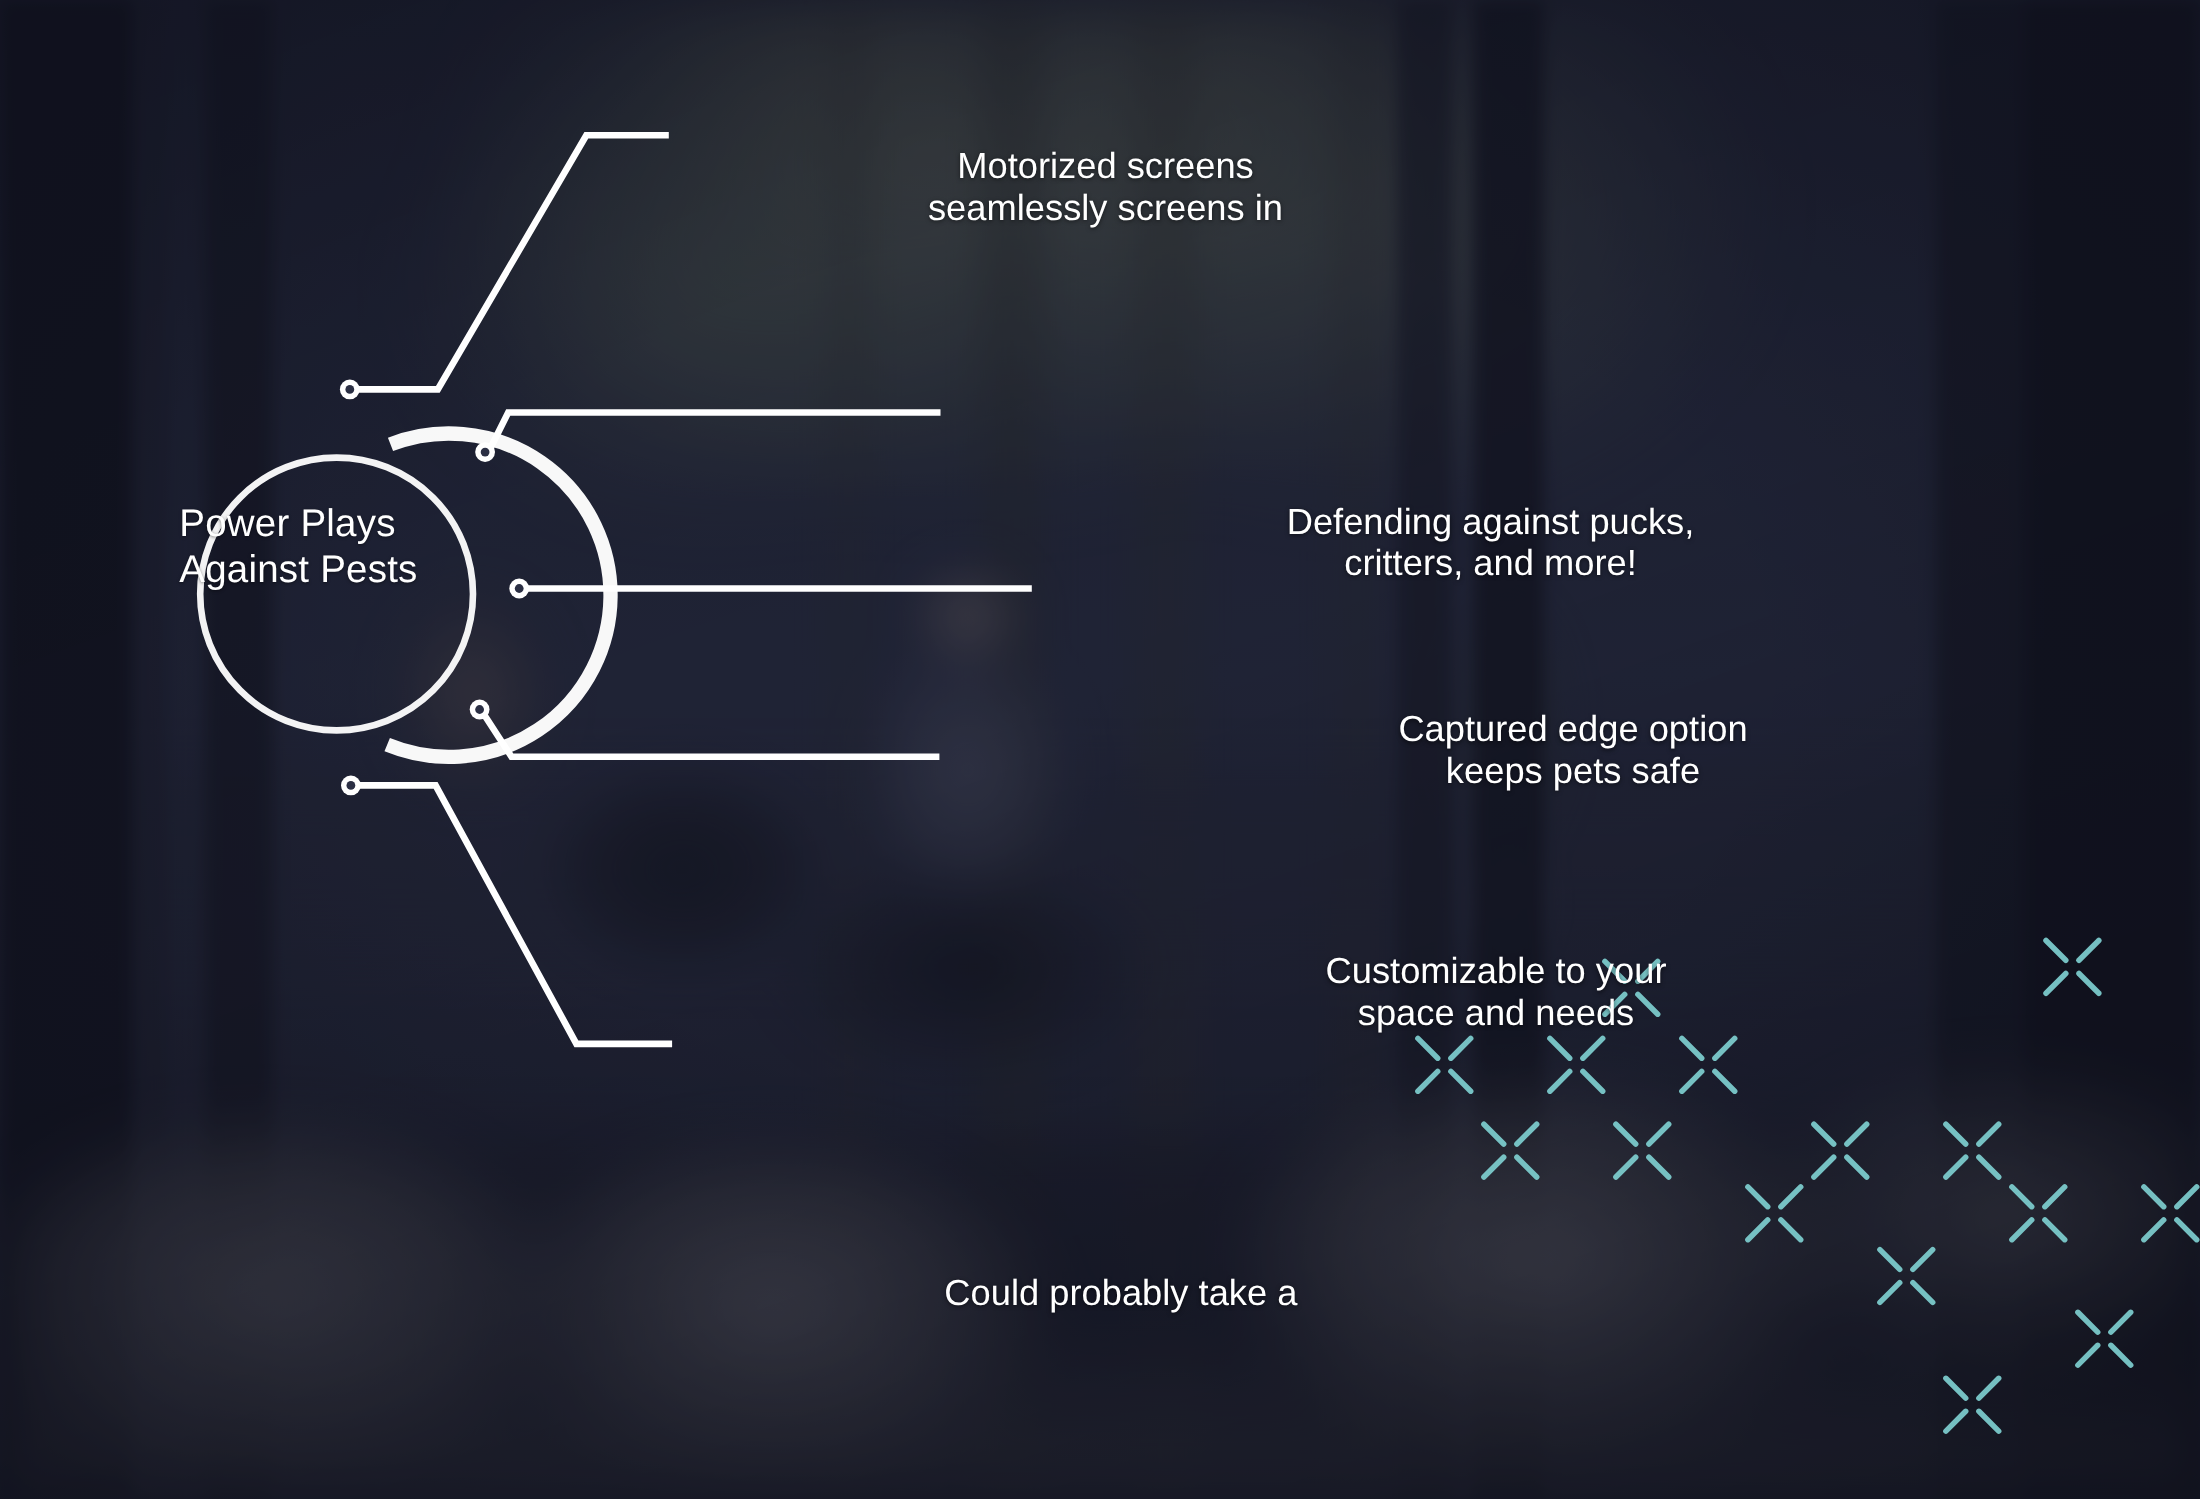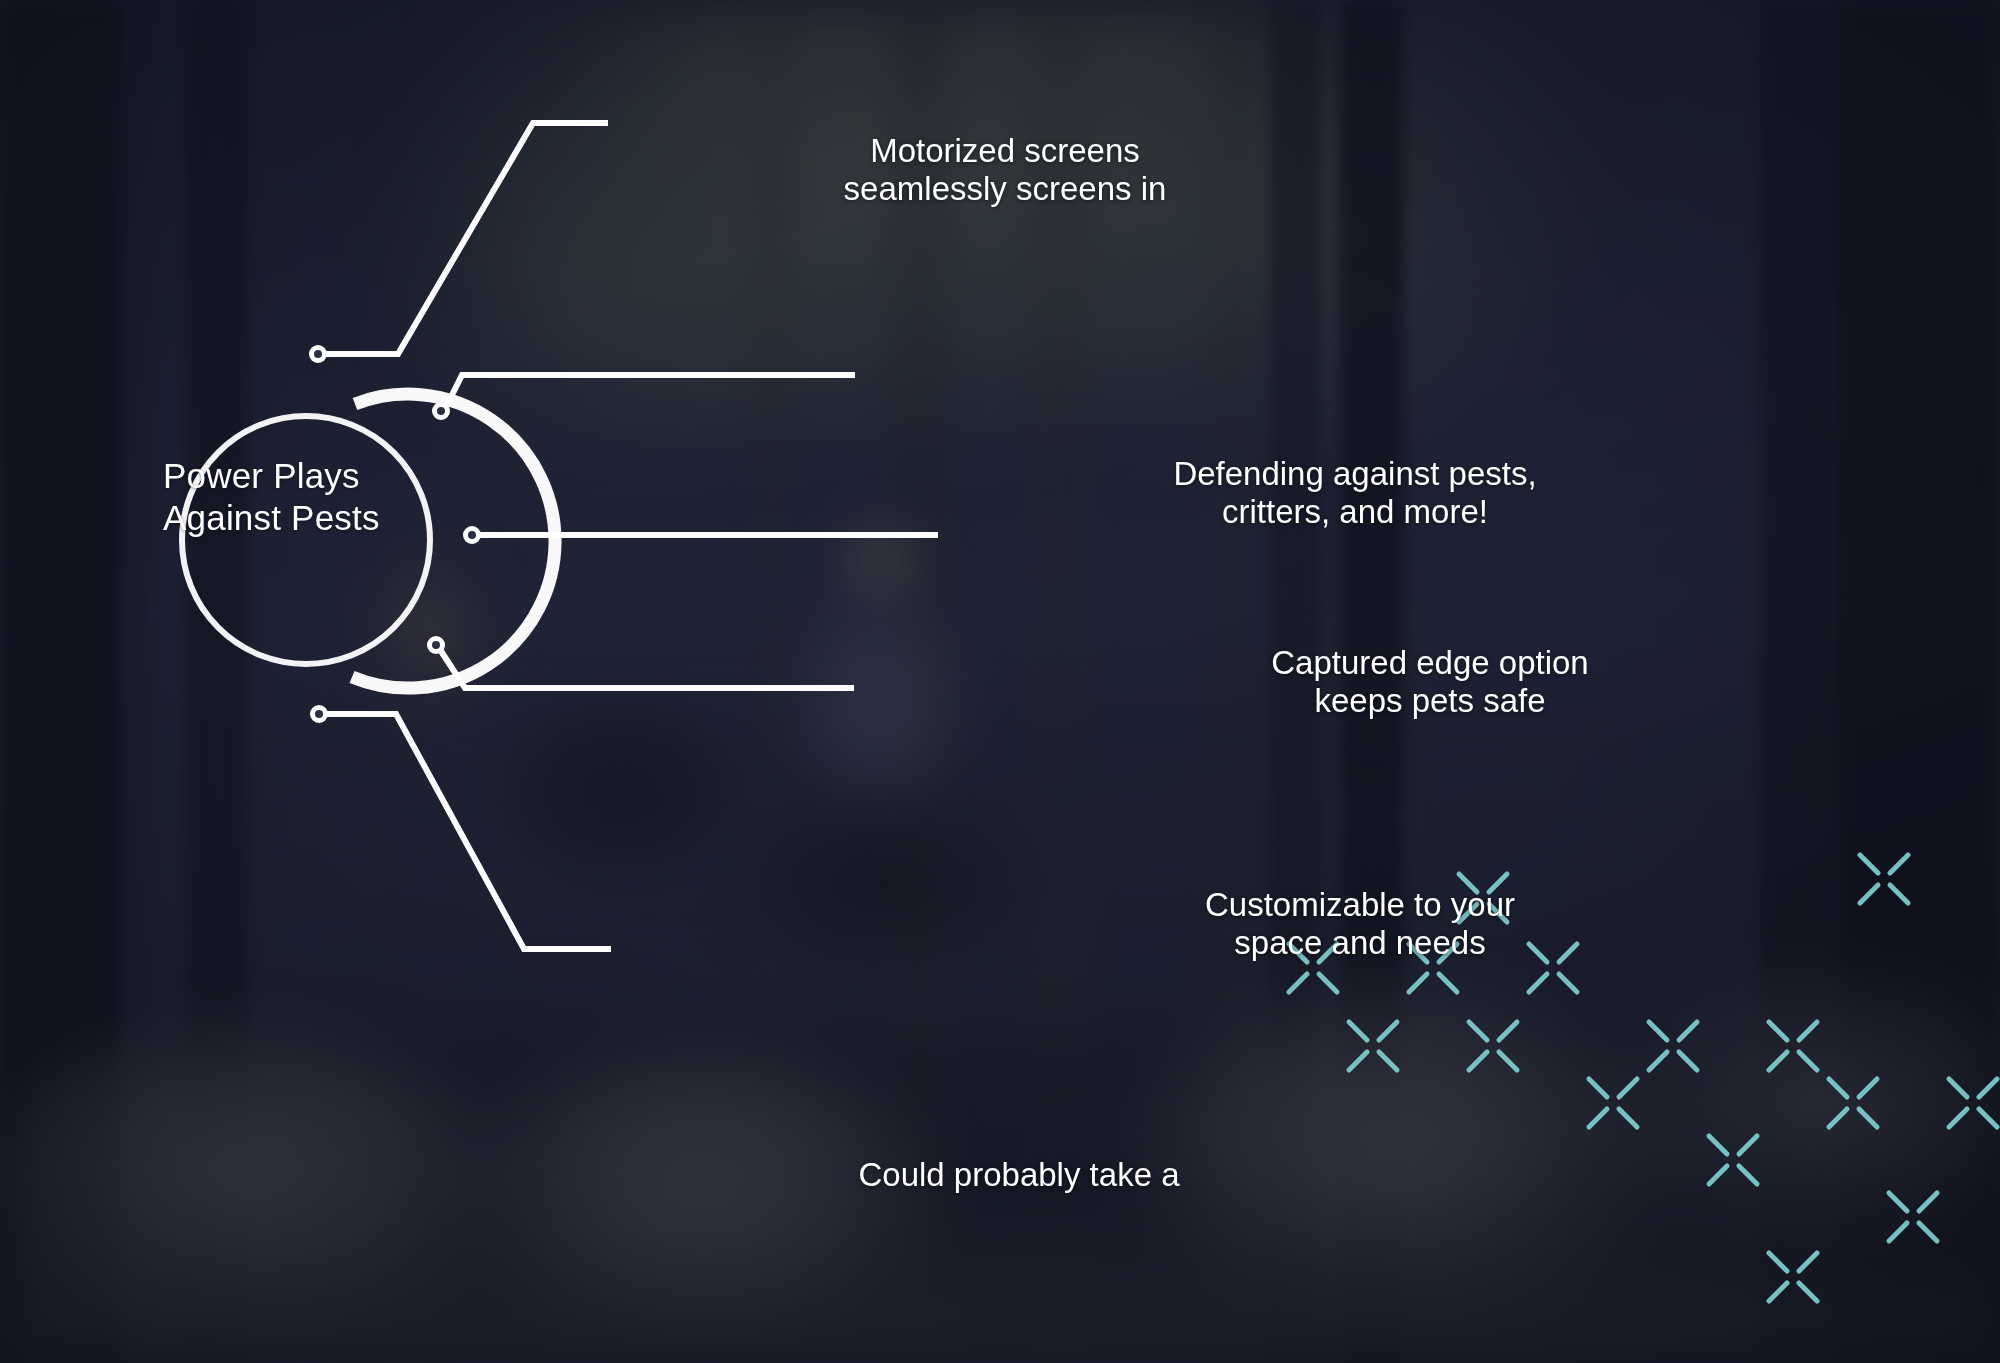--- a/index.html
+++ b/index.html
@@ -129,21 +129,21 @@
     font-size:33px;
     line-height:1.15;
     text-shadow:0 1px 4px rgba(0,0,0,.55);
     white-space:nowrap;
   }
   .callout .l{display:block;}
 
   #cal0{left:805px;top:132px;text-align:center;width:400px;}
   #cal1{left:1110px;top:455px;text-align:center;width:490px;}
   #cal2{left:1215px;top:644px;text-align:center;width:430px;}
-  #cal3{left:1145px;top:886px;text-align:center;width:430px;}
+  #cal3{left:1145px;top:864px;text-align:center;width:430px;}
   #cal4{left:799px;top:1156px;text-align:center;width:440px;}
 </style>
 </head>
 <body>
 
 <div id="stage">
 
   <div class="bg-layer bg-base"></div>
   <div class="bg-layer bg-window"></div>
   <div class="bg-layer bg-trunks"></div>
@@ -301,21 +301,21 @@
     <span class="l">Against</span>
     <span class="l">Pests</span>
   </div>
 
   <div class="callout" id="cal0">
     <span class="l">Motorized screens</span>
     <span class="l">seamlessly screens in</span>
   </div>
 
   <div class="callout" id="cal1">
-    <span class="l">Defending against pests,</span>
+    <span class="l">Defending against pucks,</span>
     <span class="l">critters, and more!</span>
   </div>
 
   <div class="callout" id="cal2">
     <span class="l">Captured edge option</span>
     <span class="l">keeps pets safe</span>
   </div>
 
   <div class="callout" id="cal3">
     <span class="l">Customizable to your</span>

